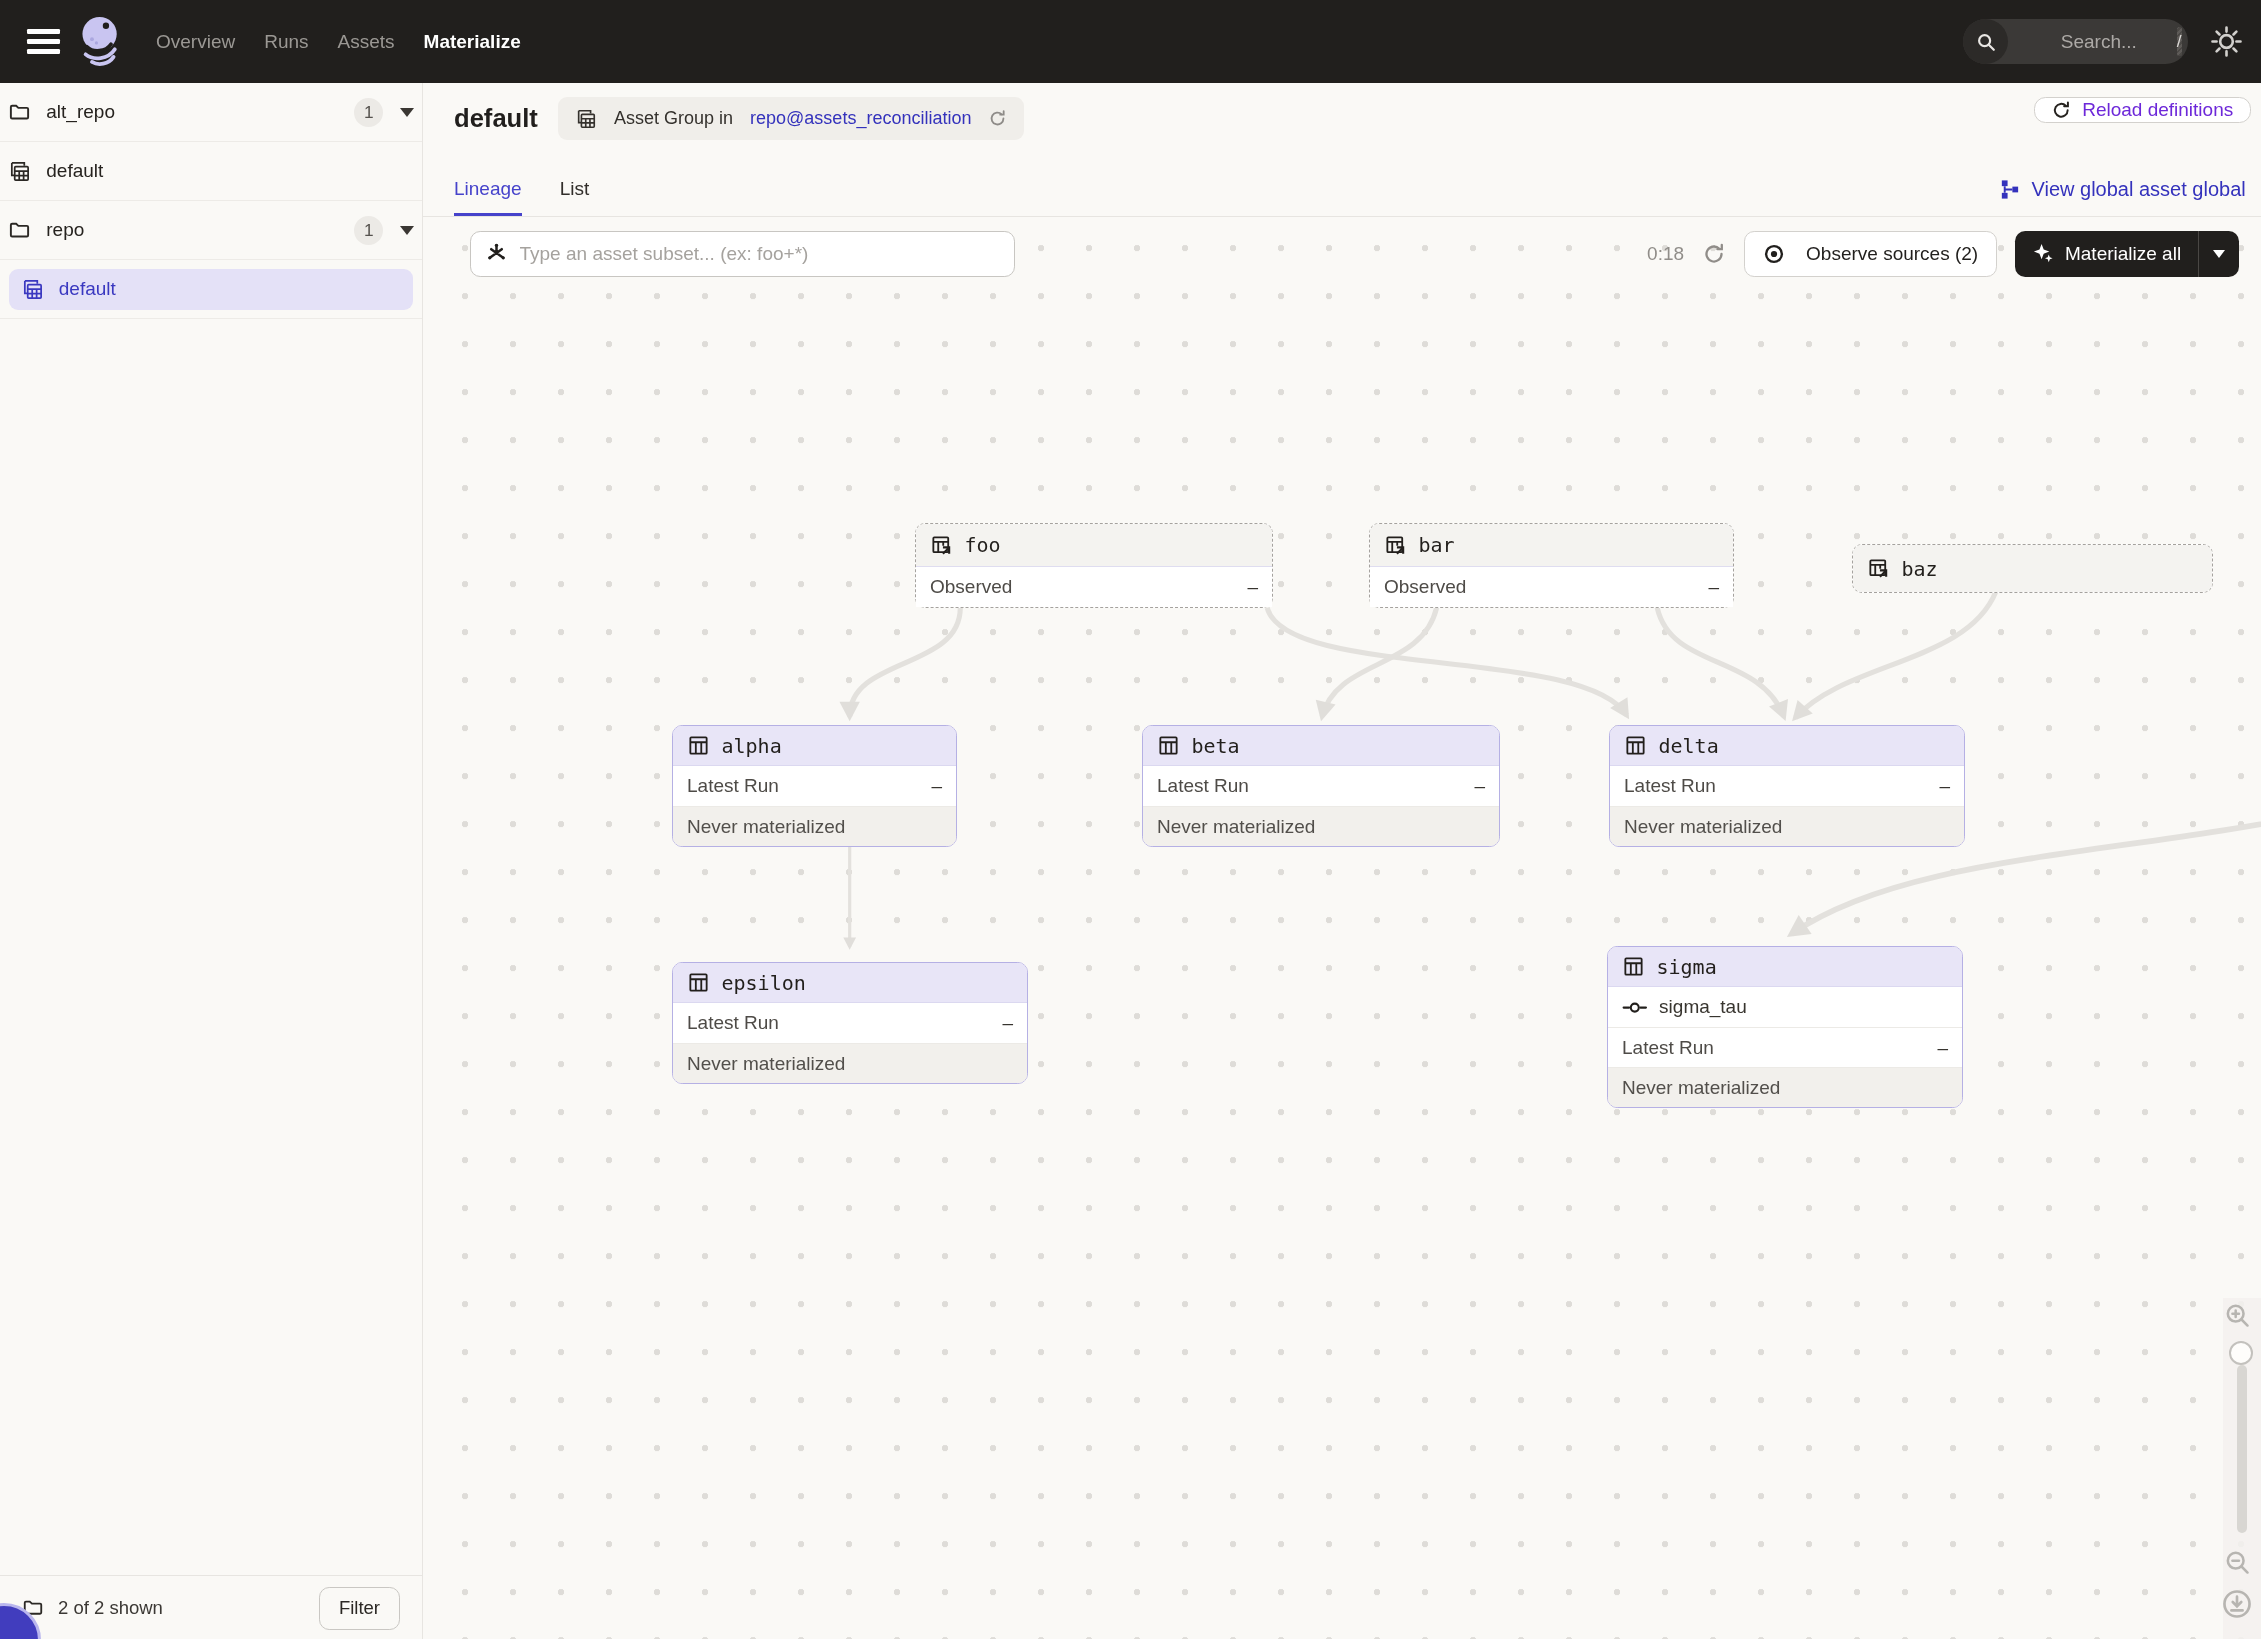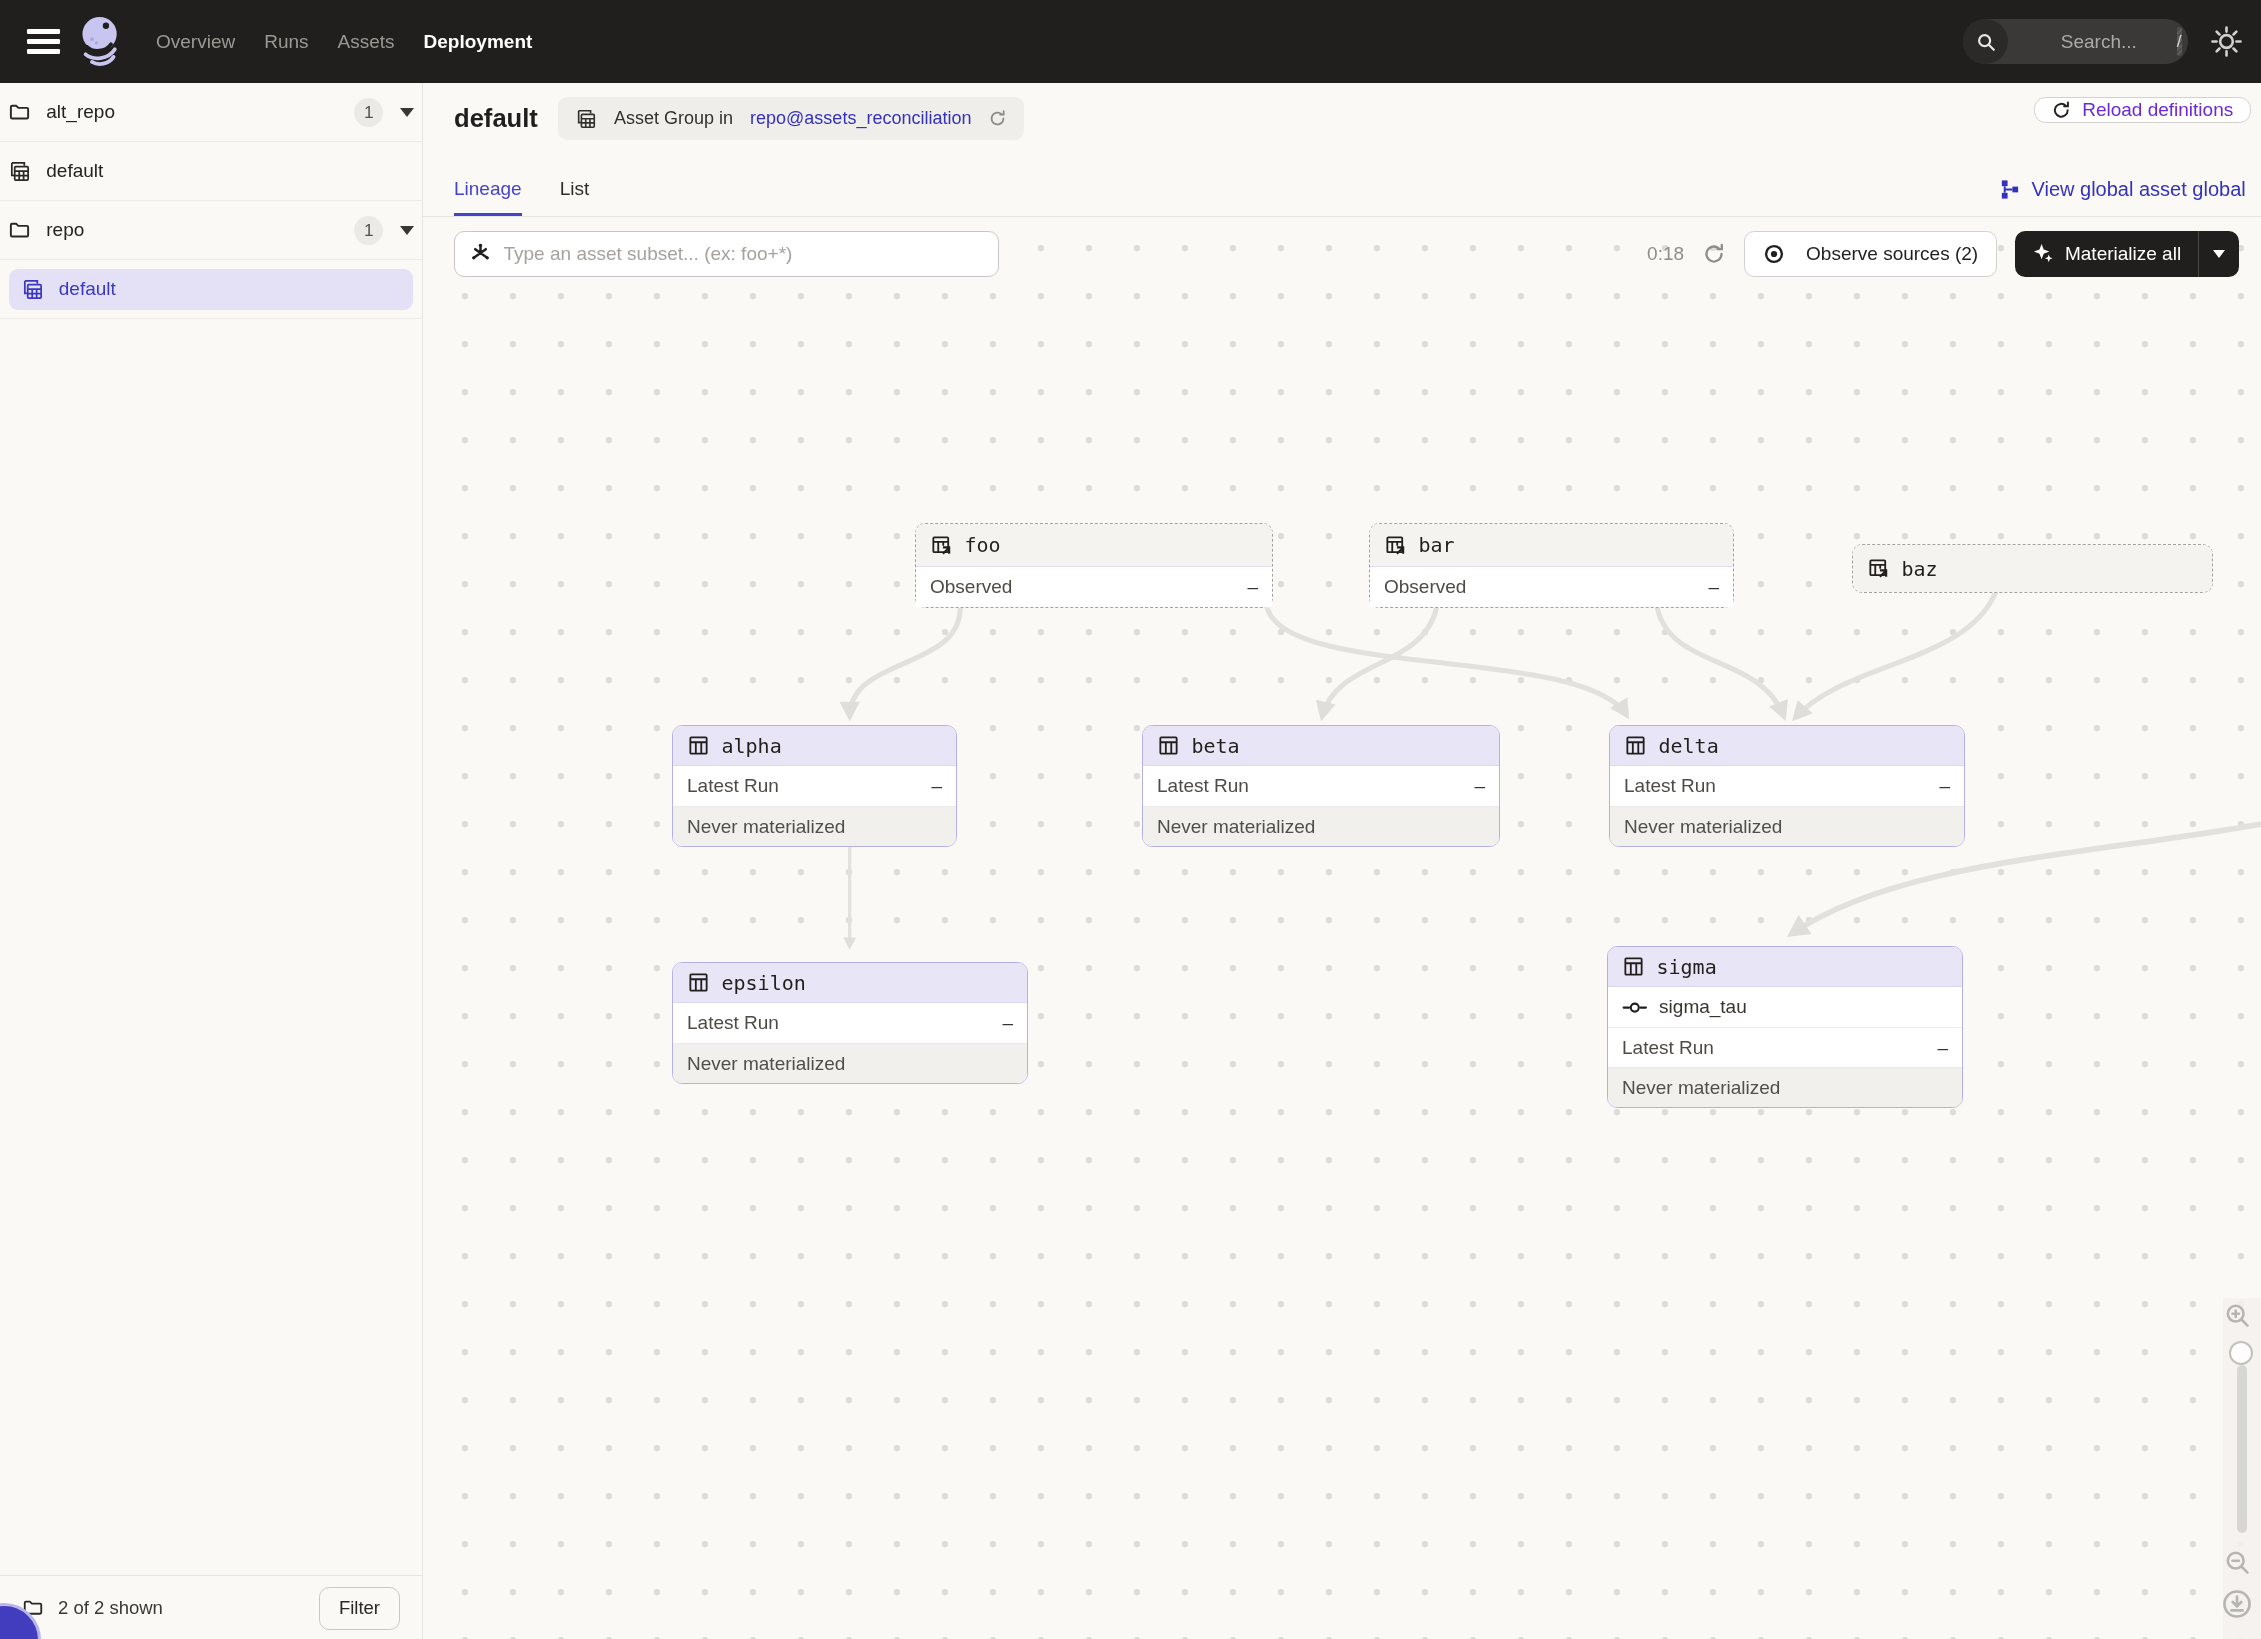--- a/index.html
+++ b/index.html
@@ -55,21 +55,21 @@
   .tab { font-size:19px; padding-bottom:12.8px; color:#312E2A; cursor:pointer; border-bottom:3.8px solid transparent; }
   .tab.active { color:#4643CB; border-bottom-color:#4643CB; font-weight:500; }
   .global-link { position:absolute; right:15.3px; bottom:15.3px; display:flex; align-items:center; gap:10.2px; color:#3432BC; font-size:20px; cursor:pointer; }
   .global-link .gli { width:23px; height:23px; }
 
   
   .canvas { position:absolute; left:0; top:136px; right:0; bottom:0; overflow:hidden; background:#FAF9F6;
     background-image:radial-gradient(circle, #DEDCD8 2.9px, transparent 3.2px); background-size:48px 48px; background-position:18px 5.1px; }
   .edges { position:absolute; left:0; top:0; }
 
-  .toolbar { position:absolute; left:0; right:0; top:11.5px; height:47px; z-index:5;text-decoration:underline; }
+  .toolbar { position:absolute; left:16px; right:0; top:11.5px; height:47px; z-index:5;text-decoration:underline; }
   .subset-input { position:absolute; left:31px; top:0; width:545px; height:46px; background:#FFFFFF; border:1.3px solid #C8C6C2; border-radius:10.2px;
     display:flex; align-items:center; gap:11.5px; padding:0 14px; cursor:text; }
   .subset-input .sub-icon { width:23px; height:23px; color:#211F1D; flex:none; }
   .subset-input input { border:none; outline:none; flex:1; font-size:19px; color:#34312D; font-family:"Liberation Sans",sans-serif; background:transparent; }
   .subset-input input::placeholder { color:#A5A29E; }
   .tool-right { position:absolute; right:22px; top:0; height:46px; display:flex; align-items:center; gap:18px; }
   .timer { font-size:19px; color:#908D89; }
   .tool-refresh { width:24px; height:24px; color:#908D89; cursor:pointer; }
   .observe-btn { height:46px; padding:0 18px; background:#FFFFFF; border:1.3px solid #D3D1CD; border-radius:10.2px; display:flex; align-items:center; gap:21px;
     font-size:19px; color:#211F1D; cursor:pointer; }
@@ -120,21 +120,21 @@
       <circle cx="29" cy="44" r="2.5" fill="#ABA7DF"></circle>
       <path d="M14 50 C 24 60, 44 58, 52 46" stroke="#211F1D" stroke-width="6" fill="none" stroke-linecap="round"></path>
       <path d="M12 62 C 24 72, 48 70, 58 54" stroke="#C9C5F1" stroke-width="6" fill="none" stroke-linecap="round"></path>
       <path d="M22 74 C 32 80, 48 78, 56 66" stroke="#C9C5F1" stroke-width="6" fill="none" stroke-linecap="round"></path>
     </svg>
   </div>
   <div class="nav">
     <span class="nav-item">Overview</span>
     <span class="nav-item">Runs</span>
     <span class="nav-item">Assets</span>
-    <span class="nav-item active">Deployment</span>
+    <span class="nav-item active">Materialize</span>
   </div>
   <div class="topbar-right">
     <div class="search">
       <span class="search-circle">
         <svg width="22" height="22" viewBox="0 0 24 24" fill="none" stroke="currentColor" stroke-width="2.4" stroke-linecap="round">
           <circle cx="10.5" cy="10.5" r="6"></circle>
             <path d="M15 15l5.5 5.5"></path>
         </svg>
       </span>
       <span class="search-text">Search...</span>

